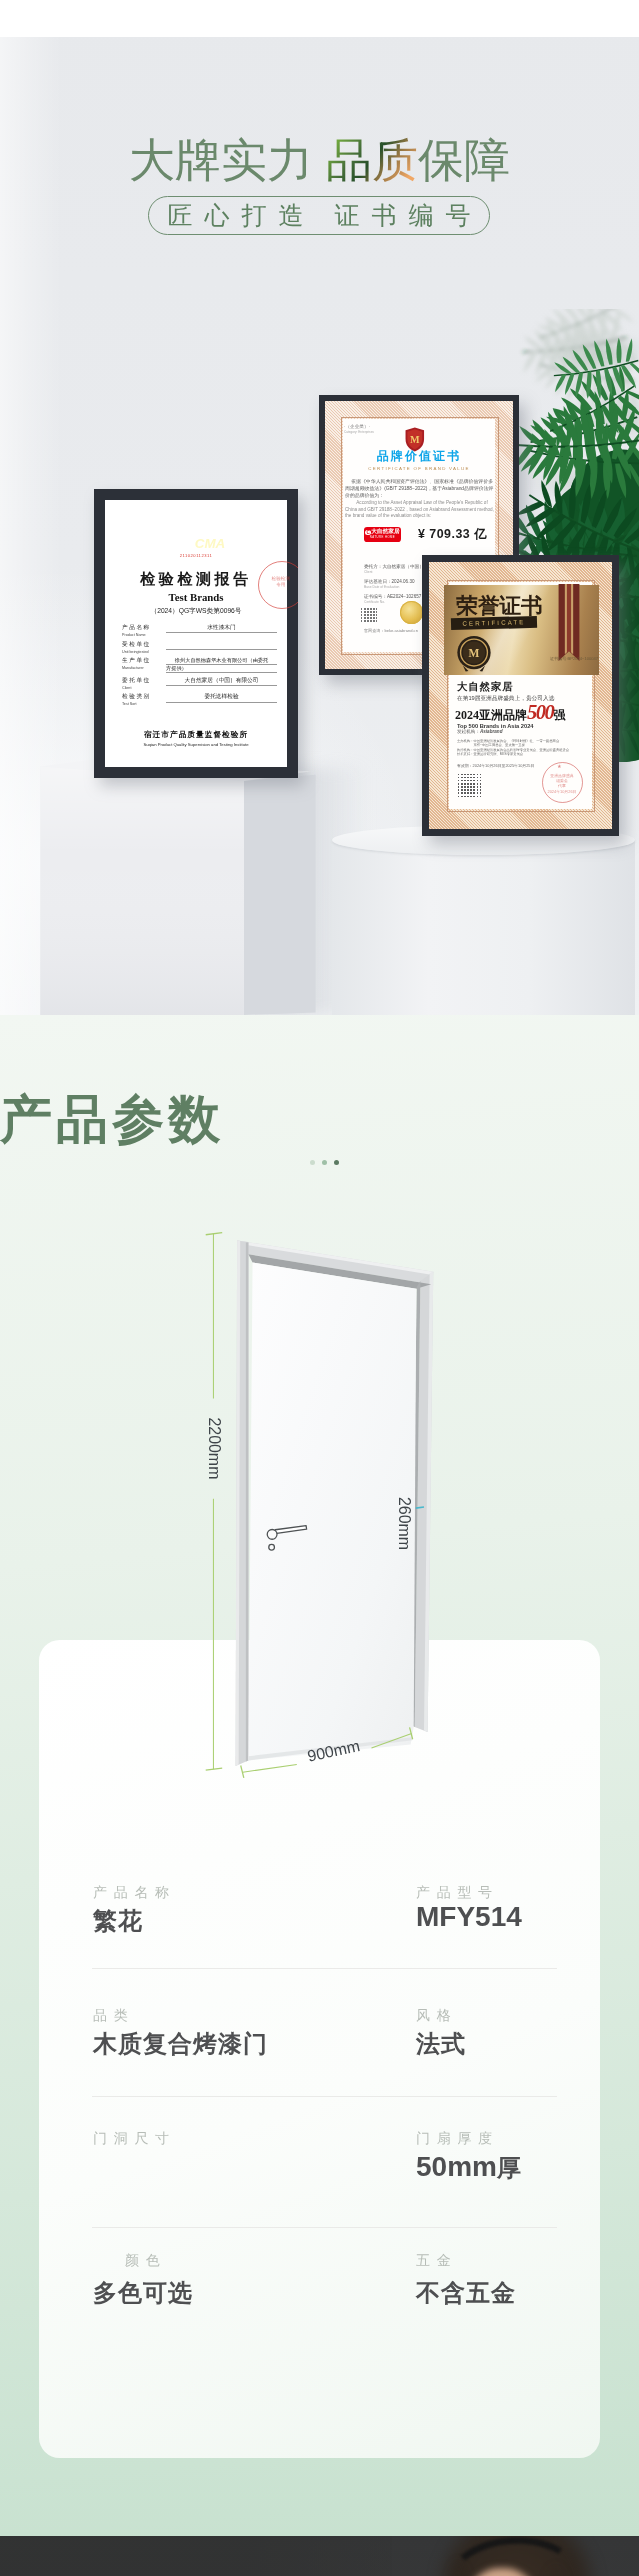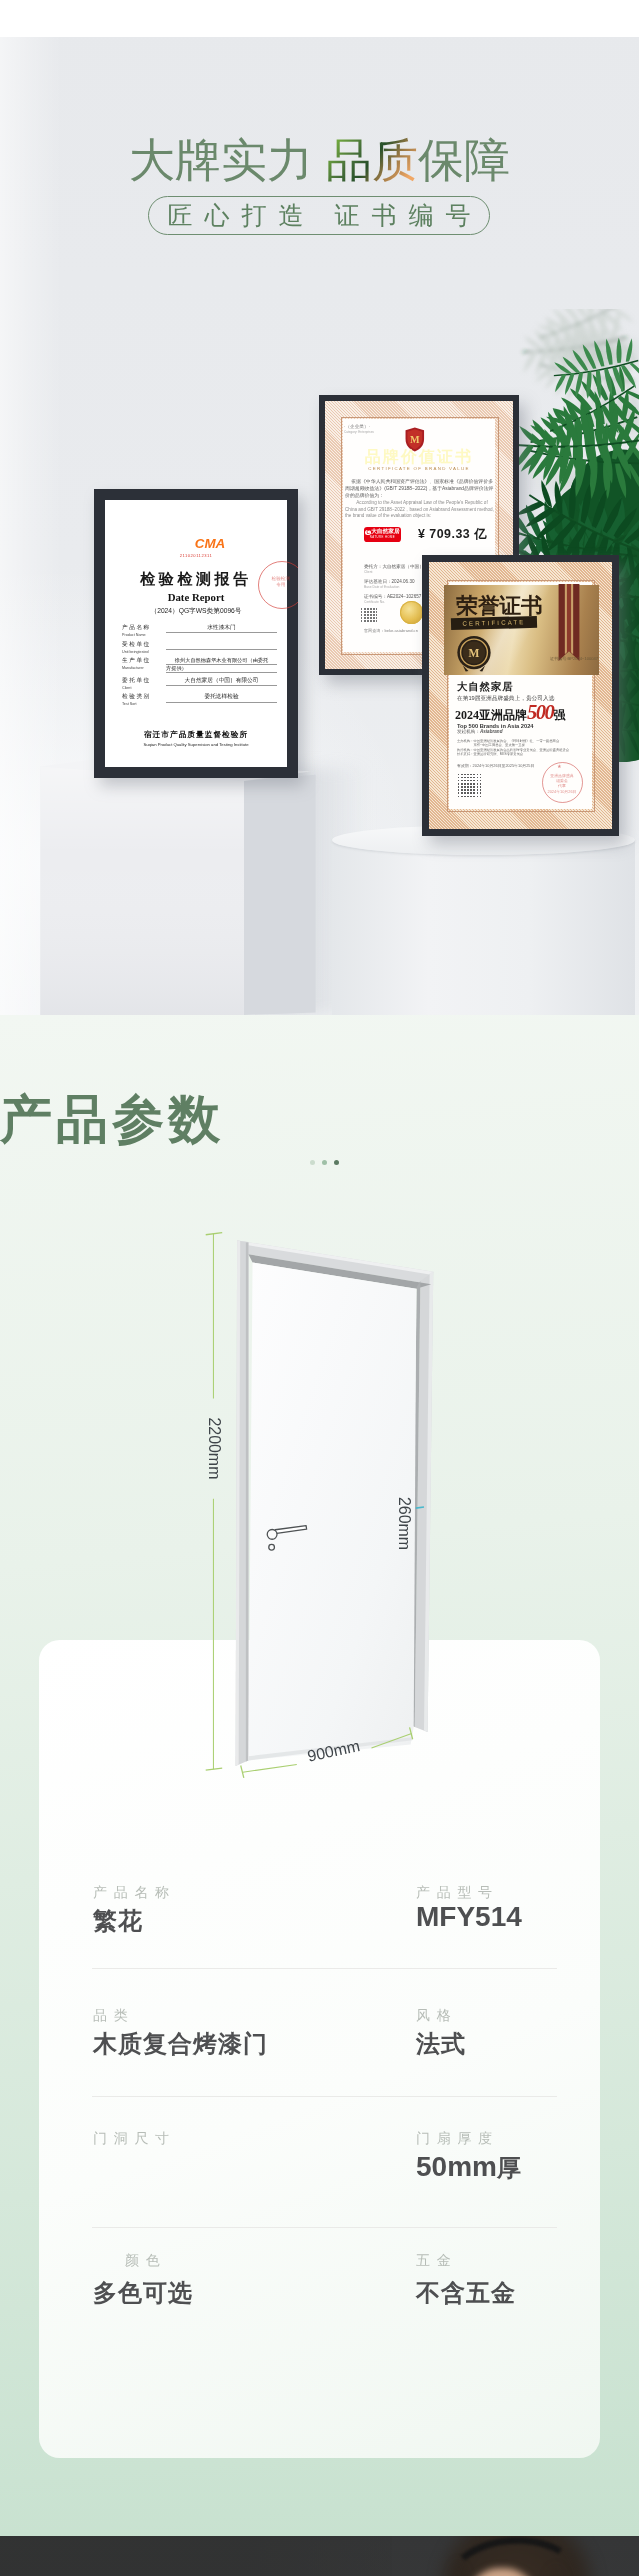--- a/index.html
+++ b/index.html
@@ -138,21 +138,21 @@
     <div class="abs" style="left:24px;top:24px;width:152px;height:233px;background:#fffefd;"></div>
 
     <div class="abs" style="left:25px;top:29px;font-size:4.6px;color:#777;">·（企业类）·<br><span style="font-size:3.1px;color:#aaa;">Category: Enterprises</span></div>
 
     <svg class="abs" style="left:85px;top:32px;" width="21.6" height="25" viewBox="0 0 44 54">
       <path d="M22 1 L42 7 L42 26 C42 40 34 48 22 53 C10 48 2 40 2 26 L2 7 Z" fill="#a91e22"></path>
       <path d="M22 5 L38 10 L38 25 C38 37 31 44 22 48 C13 44 6 37 6 25 L6 10 Z" fill="#c23028"></path>
       <text x="22" y="34" text-anchor="middle" font-size="22" font-weight="bold" fill="#f0c96a" font-family="Liberation Serif,serif">M</text>
     </svg>
 
-    <div class="abs" style="left:0;top:54px;width:200px;text-align:center;font-size:16px;font-weight:bold;color:#fef9c3;letter-spacing:2.1px;line-height:15.5px;">品牌价值证书</div>
+    <div class="abs" style="left:0;top:54px;width:200px;text-align:center;font-size:12px;font-weight:bold;color:#0ea5e9;letter-spacing:2.1px;line-height:15.5px;">品牌价值证书</div>
 
     <div class="abs" style="left:0;top:71px;width:200px;text-align:center;font-size:4.4px;color:#bb8c50;letter-spacing:1.3px;">CERTIFICATE OF BRAND VALUE</div>
 
     <div class="abs" style="left:26px;top:83px;width:150px;font-size:4.9px;line-height:7px;color:#555;text-indent:6.2px;">依据《中华人民共和国资产评估法》、国家标准《品牌价值评价多周期超额收益法》(GB/T 29188−2022)，基于Asiabrand品牌评价法评价的品牌价值为：</div>
 
     <div class="abs" style="left:26px;top:105px;width:150px;font-size:4.6px;line-height:6.7px;color:#8d8d8d;text-indent:11.3px;">According to the Asset Appraisal Law of the People's Republic of China and GB/T 29188−2022，based on Asiabrand Assessment method, the brand value of the evaluation object is:</div>
 
     <div class="abs" style="left:45px;top:132px;width:37px;height:15px;border-radius:3.1px;background:#e60012;color:#fff;text-align:center;">
       <div style="font-size:5.7px;font-weight:bold;line-height:8.8px;"><span style="display:inline-block;width:5.7px;height:5.7px;border-radius:50%;background:#fff;color:#e60012;font-size:4.6px;line-height:5.7px;vertical-align:-0.5px;">C</span>大自然家居</div>
       <div style="font-size:3.1px;line-height:3.1px;letter-spacing:0.5px;transform:scale(.9);">NATURE HOME</div>
@@ -228,31 +228,31 @@
 
     <div class="abs" style="left:124px;top:218px;width:32px;font-size:3.9px;line-height:5.2px;color:rgba(200,50,45,.55);text-align:center;">亚洲品牌盛典<br>组委会<br>代章<br>2024年10月26日</div>
 
     <div class="abs" style="left:135px;top:208px;font-size:5.2px;color:rgba(200,50,45,.55);">★</div>
   </div>
 
   <div class="abs" id="cert1" style="left:94px;top:489px;width:204px;height:289px;background:#2c3038;box-shadow:6.2px 8.2px 14.4px rgba(120,125,135,.4);overflow:hidden;">
 
     <div class="abs" style="left:10.8px;top:10.8px;width:182px;height:267px;background:#ffffff;"></div>
 
-    <div class="abs" style="left:0;top:47px;width:232px;text-align:center;font-size:13.4px;font-weight:bold;color:#f97316;letter-spacing:0px;font-style:italic;">CMA</div>
+    <div class="abs" style="left:0;top:47px;width:232px;text-align:center;font-size:13.4px;font-weight:bold;color:#fef9c3;letter-spacing:0px;font-style:italic;">CMA</div>
 
     <div class="abs" style="left:0;top:64px;width:204px;text-align:center;font-size:4.1px;color:#d93a31;letter-spacing:0.5px;">211020112311</div>
 
     <div class="abs" style="left:164px;top:72px;width:46px;height:46px;border-radius:50%;border:1.5px solid rgba(210,60,54,.65);"></div>
 
     <div class="abs" style="left:176px;top:87px;width:21.6px;height:17.5px;color:rgba(210,60,54,.6);font-size:4.6px;line-height:5.7px;text-align:center;">检验检测专用</div>
 
     <div class="abs" style="left:0;top:81px;width:204px;text-align:center;font-size:15px;font-weight:bold;color:#1a1a1a;letter-spacing:3.6px;">检验检测报告</div>
 
-    <div class="abs" style="left:0;top:102px;width:204px;text-align:center;font-size:10.8px;font-weight:bold;color:#111;font-family:'Liberation Serif',serif;">Date Report</div>
+    <div class="abs" style="left:0;top:102px;width:204px;text-align:center;font-size:10.8px;font-weight:bold;color:#111;font-family:'Liberation Serif',serif;">Test Brands</div>
 
     <div class="abs" style="left:0;top:118px;width:204px;text-align:center;font-size:6.7px;color:#222;">（2024）QG字WS类第0096号</div>
 
     <div class="abs" style="left:28px;top:135px;width:155px;font-size:5.7px;color:#222;">
       <div style="display:flex;margin-bottom:3.6px;">
           <div style="width:44px;">
             <div style="letter-spacing:1.5px;">产品名称</div>
             <div style="font-size:4.1px;color:#444;transform:scale(.9);transform-origin:0 0;">Product Name</div>
           </div>
           <div style="border-bottom:0.5px solid #999;flex:1;height:8.2px;text-align:center;">水性漆木门</div>

